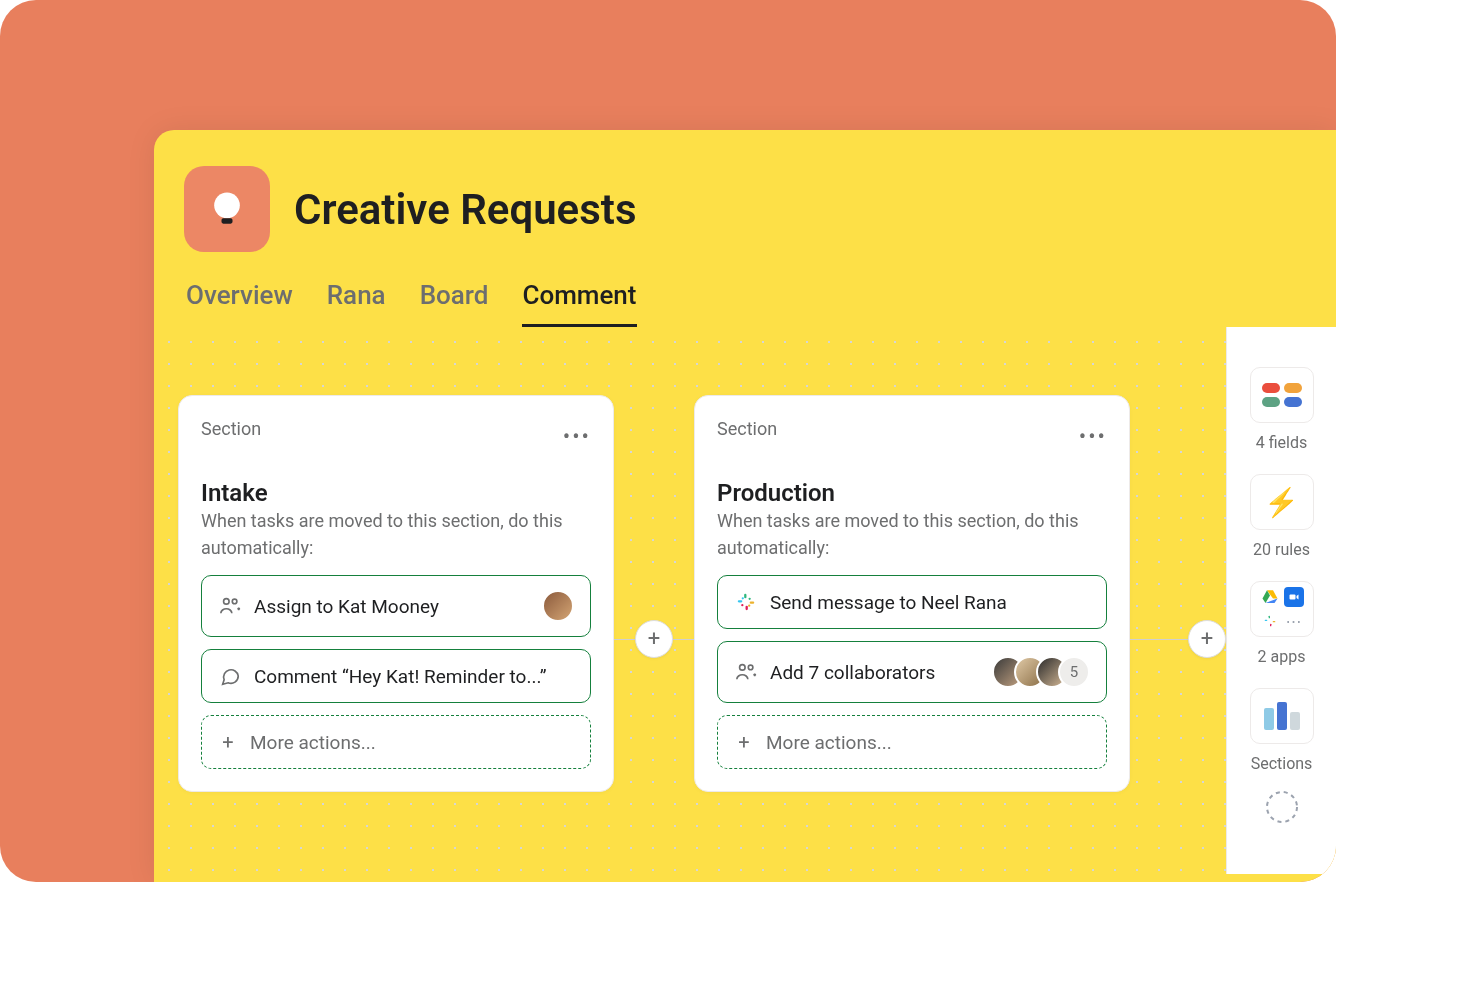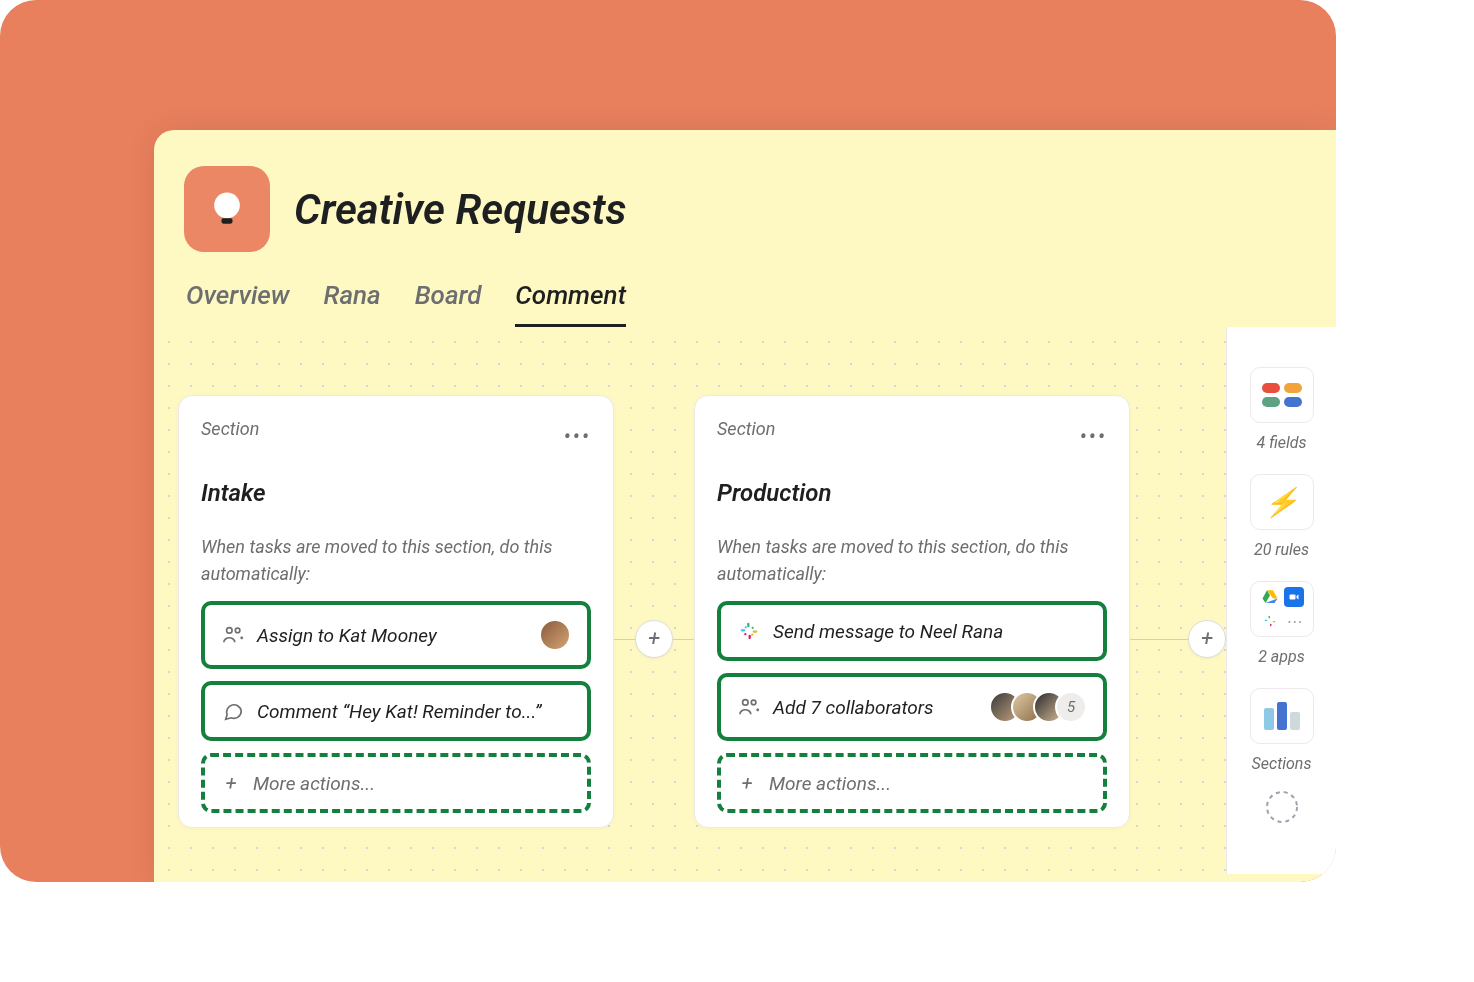--- a/index.html
+++ b/index.html
@@ -18,26 +18,25 @@
     border-radius: 36px;
     position: relative;
     overflow: hidden;
   }
   .app-window {
     position: absolute;
     top: 130px;
     left: 154px;
     right: 0;
     bottom: 0;
-    background: #fef9c3;
+    background: #fde047;
     border-top-left-radius: 20px;
     box-shadow: 0 0 30px rgba(0,0,0,0.08);
     display: flex;
     flex-direction: column;
-    font-style: italic;
   }
   .header {
     padding: 36px 30px 0 30px;
   }
   .title-row {
     display: flex;
     align-items: center;
     gap: 24px;
   }
   .project-icon {
@@ -84,21 +83,21 @@
   .sections-row {
     display: flex;
     align-items: flex-start;
     position: relative;
   }
   .section-card {
     width: 436px;
     background: #fff;
     border: 1px solid #edeae9;
     border-radius: 14px;
-    padding: 22px 22px 14px 22px;
+    padding: 22px 22px 22px 22px;
     box-shadow: 0 1px 4px rgba(0,0,0,0.03);
   }
   .section-head {
     display: flex;
     justify-content: space-between;
     align-items: flex-start;
   }
   .section-label {
     font-size: 18px;
     color: #6d6e6f;
@@ -114,25 +113,24 @@
     color: #6d6e6f;
     font-size: 22px;
     letter-spacing: 2px;
     cursor: pointer;
     margin-top: 6px;
   }
   .section-desc {
     font-size: 18px;
     color: #6d6e6f;
     line-height: 1.5;
-    margin-top: 26px;
     margin-bottom: 14px;
   }
   .rule {
-    border: 4px solid #15803d;
+    border: 1px solid #15803d;
     border-radius: 10px;
     padding: 14px 16px;
     display: flex;
     align-items: center;
     gap: 12px;
     margin-top: 12px;
     background: #fff;
     cursor: pointer;
     font-size: 19px;
     color: #1e1f21;

